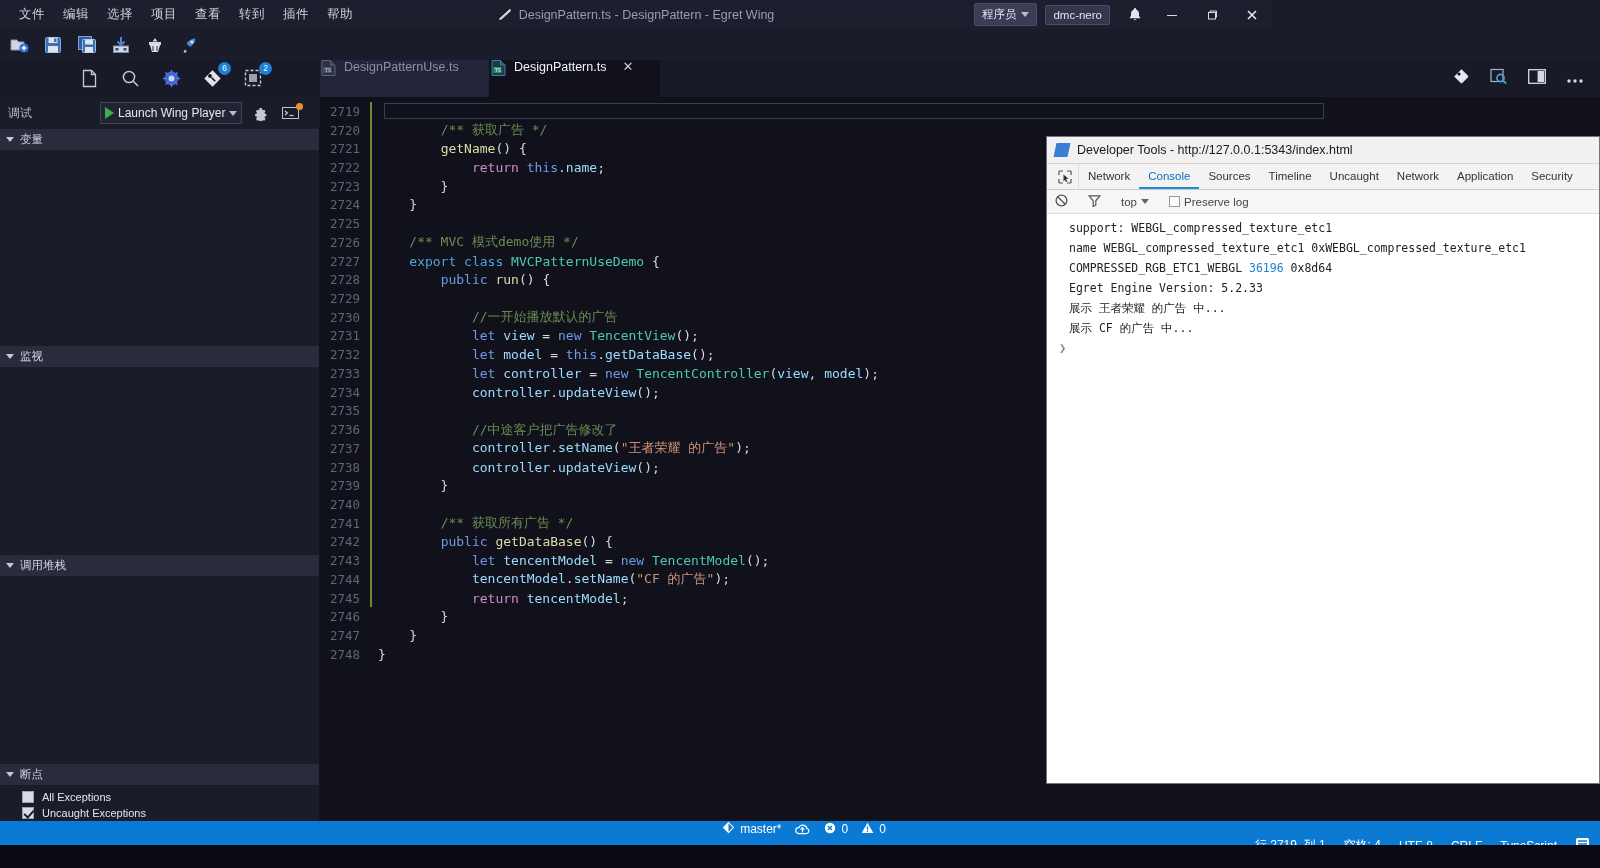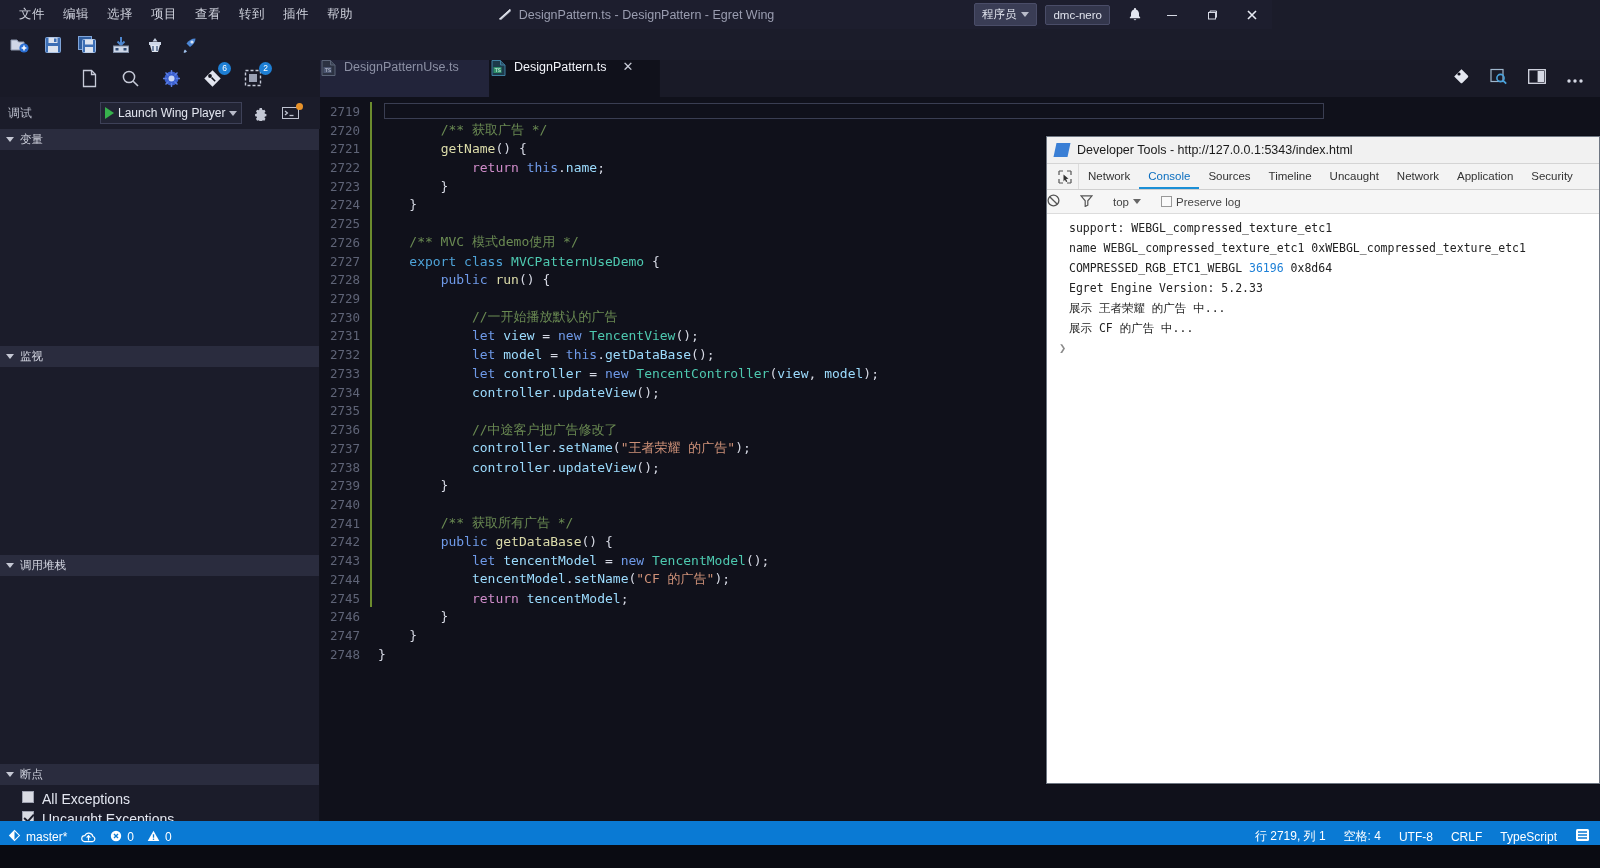--- a/index.html
+++ b/index.html
@@ -85,21 +85,21 @@
   .sidebar {
     position:absolute; left:0; top:129px; width:320px; height:692px;
     background:#1b1c2a; border-right:1px solid #11121c;
   }
   .sec-header {
     height:21px; background:#2a2c3e; display:flex; align-items:center;
     padding-left:6px; gap:6px; color:#d2d5e0; font-size:11.5px;
   }
   .tri-dn { width:0;height:0;border-left:4px solid transparent;border-right:4px solid transparent;border-top:5px solid #c5c8d4; }
   .sec-body { background:#1b1c2a; }
-  .cbrow { display:flex; align-items:flex-start; gap:8px; padding:2px 0 2px 22px; font-size:14px; color:#e3e6f0; }
+  .cbrow { display:flex; align-items:flex-end; gap:8px; padding:2px 0 2px 22px; font-size:11px; color:#e3e6f0; }
   .cbox {
     width:12px;height:12px;border:1px solid #9ea1b0;background:#d9dbe3;display:inline-block;
     position:relative; flex:none;
   }
   .cbox.checked::after {
     content:""; position:absolute; left:3px; top:0px; width:4px; height:8px;
     border:solid #1b1c2a; border-width:0 2px 2px 0; transform:rotate(42deg);
   }
 
   
@@ -163,36 +163,36 @@
     display:flex; align-items:stretch; padding-left:4px;
   }
   .dt-cursor-icn { width:28px; display:flex; align-items:center; justify-content:center; border-right:1px solid #dcdcdc; }
   .dt-tab {
     display:flex; align-items:center; padding:0 9px; font-size:11.5px; color:#333;
     border-bottom:2px solid transparent;
   }
   .dt-tab.active { color:#0b6ebf; border-bottom:2px solid #1b8fd6; }
   .dt-filterbar {
     height:24px; background:#f6f6f6; border-bottom:1px solid #dcdcdc;
-    display:flex; align-items:center; gap:20px; font-size:11.5px; color:#444;
+    display:flex; align-items:center; gap:20px; padding-left:8px; font-size:11.5px; color:#444;
   }
   .dt-console { background:#fff; padding:4px 0 0 0; height:498px; overflow:hidden; }
   .cline {
     font-family:"DejaVu Sans Mono", monospace; font-size:11.5px; color:#222;
     padding:1px 0 1px 22px; line-height:18px; white-space:pre;
   }
   .cline .num2 { color:#1c7fd6; }
   .cprompt { color:#8b8b8b; padding:3px 0 0 12px; font-family:"DejaVu Sans Mono",monospace; font-size:12px; }
   .sel-small { display:inline-flex; align-items:center; gap:4px; }
 
   
   .statusbar {
     position:absolute; left:0; top:821px; width:1600px; height:24px;
-    background:#0a7ad4; display:flex; align-items:flex-end;
-    font-size:12px; color:#ffffff;
+    background:#0a7ad4; display:flex; align-items:center;
+    font-size:12px; color:#ffffff;flex-direction:column;
   }
   .sb-left { display:flex; align-items:center; gap:14px; padding-left:8px; }
   .sb-right { margin-left:auto; display:flex; align-items:center; gap:18px; padding-right:10px; }
   .sb-item { display:flex; align-items:center; gap:5px; }
   .taskbar {
     position:absolute; left:0; top:845px; width:1600px; height:23px; background:#0a0b12;
   }
 </style>
 </head>
 <body>

